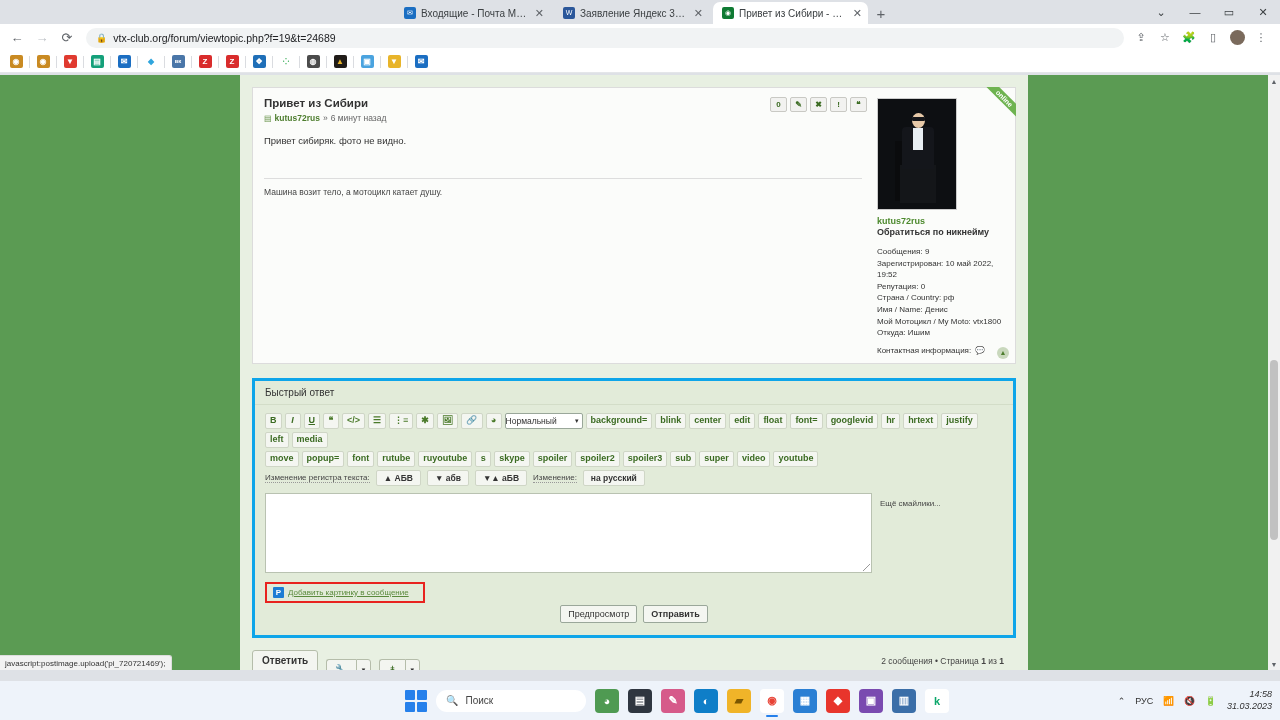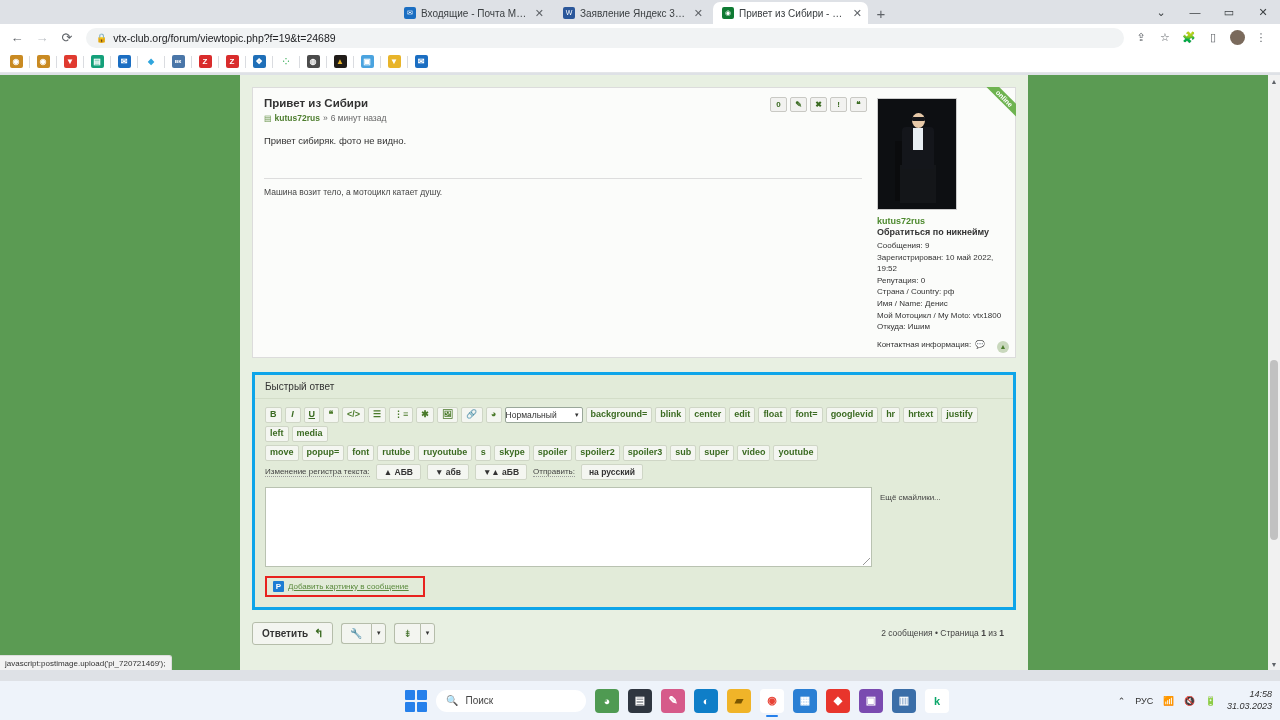--- a/index.html
+++ b/index.html
@@ -89,21 +89,21 @@
                 position:relative; overflow:hidden; display:block; }
   .av-person { position:absolute; left:20px; top:12px; width:40px; height:94px; }
   .av-head { position:absolute; left:14px; top:2px; width:13px; height:15px; border-radius:50%; background:#e7c9a8; }
   .av-glass { position:absolute; left:14px; top:6px; width:13px; height:4px; background:#15161a; border-radius:1px;}
   .av-body { position:absolute; left:4px; top:16px; width:32px; height:42px; background:#14161b; border-radius:4px 4px 0 0;}
   .av-shirt { position:absolute; left:15px; top:17px; width:10px; height:22px; background:#e8eef3; }
   .av-legs { position:absolute; left:2px; top:54px; width:36px; height:38px; background:#141619; }
   .av-chair { position:absolute; left:-3px; top:30px; width:8px; height:60px; background:#0a0b0d; }
   .prof-name { font-size:9px; color:#4d8a2e; font-weight:bold; margin-top:6px; }
   .prof-sub { font-size:9px; color:#333; font-weight:bold; margin-top:1px; }
-  .prof-list { margin-top:3px; font-size:8px; color:#333; line-height:1.45; }
+  .prof-list { margin-top:9px; font-size:8px; color:#333; line-height:1.45; }
   .prof-list .k { color:#333; }
   .prof-list .v { color:#333; }
   .prof-contact { margin-top:7px; font-size:8px; color:#333; display:flex; align-items:center; gap:4px;}
   .back-top { position:absolute; right:6px; bottom:4px; width:12px; height:12px; border-radius:50%;
               background:#c9d8bd; color:#4d7d2e; font-size:7px; display:flex; align-items:center;
               justify-content:center; }
 
   
   .qr { background:#bef264; border:3px solid #0ea5e9; margin-top:14px; }
   .qr-head { background:#e2ebd9; border-bottom:1px solid #d3ddc8; padding:6px 10px;
@@ -135,21 +135,21 @@
           display:flex; align-items:center; justify-content:center; border-radius:1px; }
   .addimg-hl a { font-size:8px; color:#5a8a3c; text-decoration:underline; }
   .qr-submit { display:flex; justify-content:center; gap:6px; margin-top:2px; padding-bottom:2px; }
   .sbtn { background:#f4f6f1; border:1px solid #9aa79a; border-radius:2px; font-size:9px;
           color:#333; padding:3px 7px; }
   .sbtn.primary { font-weight:bold; }
 
   
   .tools { display:flex; align-items:center; gap:8px; margin-top:12px; }
   .btn-reply { background:#f3f5f0; border:1px solid #b5bdaa; border-radius:3px; padding:4px 9px;
-               font-size:10px; font-weight:bold; color:#333; display:flex; align-items:center; gap:6px; }
+               font-size:10px; font-weight:bold; color:#333; display:flex; align-items:center; gap:6px;flex-direction:column; }
   .btn-reply .arr { color:#3b6b22; font-size:11px; }
   .split { display:flex; }
   .split .a { background:#f3f5f0; border:1px solid #b5bdaa; border-right:none; border-radius:3px 0 0 3px;
               padding:4px 8px; font-size:10px; color:#3b6b22; }
   .split .b { background:#f3f5f0; border:1px solid #b5bdaa; border-radius:0 3px 3px 0;
               padding:4px 5px; font-size:7px; color:#333; display:flex; align-items:center; }
   .pagecount { position:absolute; right:12px; font-size:8.5px; color:#444; }
 
   
   .statusbar { position:absolute; left:0; bottom:0; height:15px; background:#f2f2f2;
@@ -420,36 +420,40 @@
                 <div class="bb">super</div>
                 <div class="bb">video</div>
                 <div class="bb">youtube</div>
               </div>
 
               <div class="caserow">
                 <span class="caselbl">Изменение регистра текста:</span>
                 <div class="casebtn">▲ АБВ</div>
                 <div class="casebtn">▼ абв</div>
                 <div class="casebtn">▼▲ аБВ</div>
-                <span class="caselbl">Отправить:</span>
+                <span class="caselbl">Изменение:</span>
                 <div class="casebtn">на русский</div>
               </div>
 
               <div class="ta-row">
                 <div class="qr-textarea">
                   <div class="ta-grip"></div>
                 </div>
                 <div class="smilies">Ещё смайлики...</div>
               </div>
 
               <div class="addimg-hl">
                 <span class="pico">Р</span>
                 <a href="#">Добавить картинку в сообщение</a>
               </div>
 
+              <div class="qr-submit">
+                <div class="sbtn">Предпросмотр</div>
+                <div class="sbtn primary">Отправить</div>
+              </div>
             </div>
           </div>
 
           <div style="position:relative">
             <div class="tools">
               <div class="btn-reply">
                 <span>Ответить</span>
                 <span class="arr">↰</span>
               </div>
               <div class="split">

